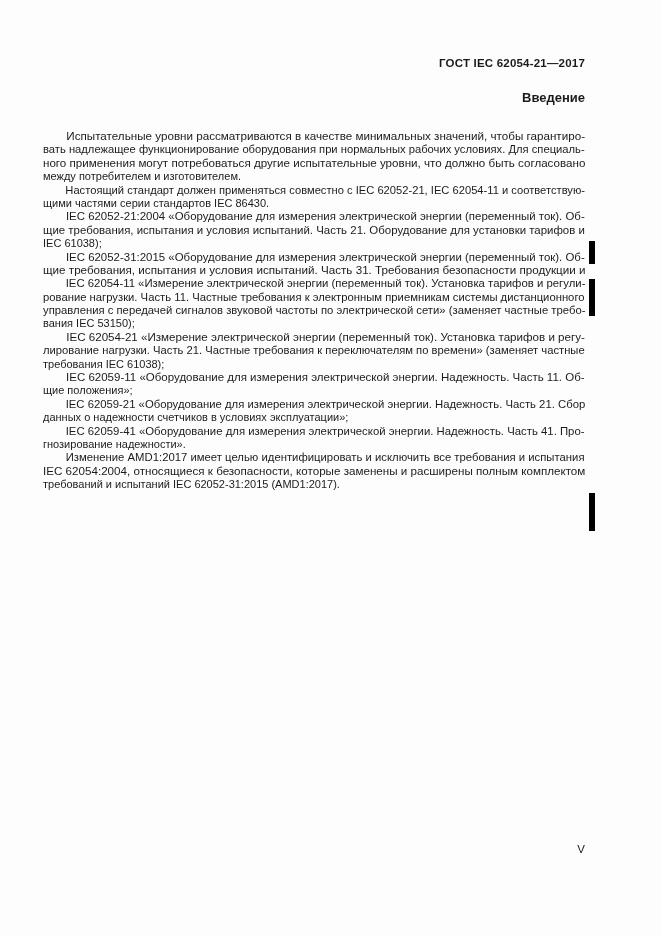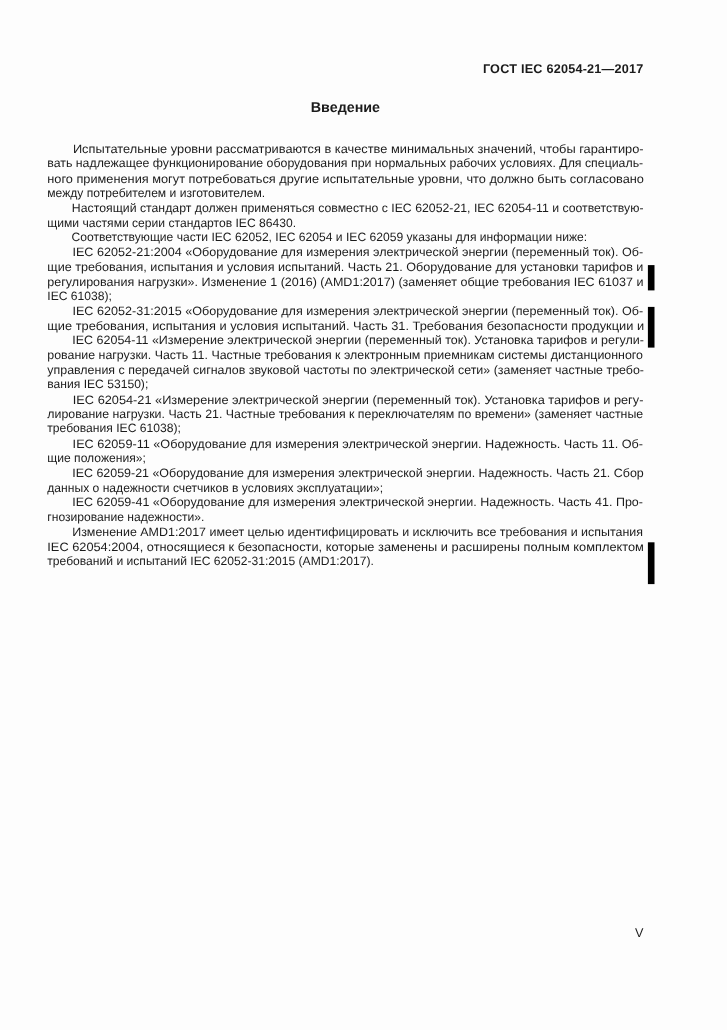--- a/index.html
+++ b/index.html
@@ -21,21 +21,21 @@
     top: 57px; left: 0; right: 0;
     text-align: right;
     font-size: 11.5px;
     font-weight: bold;
     letter-spacing: 0.2px;
     white-space: nowrap;
   }
   .section-title {
     position: absolute;
     top: 90px; left: 0; right: 0;
-    text-align: center;
+    text-align: right;
     font-size: 13px;
     font-weight: bold;
   }
   .body-text {
     position: absolute;
     top: 130px; left: 0;
     width: 542px;
   }
   .line {
     height: 13.4px;
@@ -74,24 +74,22 @@
 
   <div class="section-title">Введение</div>
 
   <div class="body-text">
       <div class="line first"><span style="transform: scaleX(1.0586);">Испытательные уровни рассматриваются в качестве минимальных значений, чтобы гарантиро-</span></div>
       <div class="line"><span style="transform: scaleX(1.0188);">вать надлежащее функционирование оборудования при нормальных рабочих условиях. Для специаль-</span></div>
       <div class="line"><span style="transform: scaleX(1.0545);">ного применения могут потребоваться другие испытательные уровни, что должно быть согласовано</span></div>
       <div class="line last"><span>между потребителем и изготовителем.</span></div>
       <div class="line first"><span style="transform: scaleX(1.015);">Настоящий стандарт должен применяться совместно с IEC 62052-21, IEC 62054-11 и соответствую-</span></div>
       <div class="line last"><span>щими частями серии стандартов IEC 86430.</span></div>
-      <div class="line first last"><span>Соответствующие части IEC 62052, IEC 62054 и IEC 62059 указаны для информации ниже:</span></div>
       <div class="line first"><span style="transform: scaleX(1.0403);">IEC 62052-21:2004 «Оборудование для измерения электрической энергии (переменный ток). Об-</span></div>
       <div class="line"><span style="transform: scaleX(1.0403);">щие требования, испытания и условия испытаний. Часть 21. Оборудование для установки тарифов и</span></div>
-      <div class="line"><span style="transform: scaleX(1.0363);">регулирования нагрузки». Изменение 1 (2016) (AMD1:2017) (заменяет общие требования IEC 61037 и</span></div>
       <div class="line last"><span>IEC 61038);</span></div>
       <div class="line first"><span style="transform: scaleX(1.0403);">IEC 62052-31:2015 «Оборудование для измерения электрической энергии (переменный ток). Об-</span></div>
       <div class="line"><span style="transform: scaleX(1.0586);">щие требования, испытания и условия испытаний. Часть 31. Требования безопасности продукции и</span></div>
       <div class="line first"><span style="transform: scaleX(1.0324);">IEC 62054-11 «Измерение электрической энергии (переменный ток). Установка тарифов и регули-</span></div>
       <div class="line"><span style="transform: scaleX(1.0246);">рование нагрузки. Часть 11. Частные требования к электронным приемникам системы дистанционного</span></div>
       <div class="line"><span style="transform: scaleX(1.0265);">управления с передачей сигналов звуковой частоты по электрической сети» (заменяет частные требо-</span></div>
       <div class="line last"><span>вания IEC 53150);</span></div>
       <div class="line first"><span style="transform: scaleX(1.0545);">IEC 62054-21 «Измерение электрической энергии (переменный ток). Установка тарифов и регу-</span></div>
       <div class="line"><span style="transform: scaleX(1.0207);">лирование нагрузки. Часть 21. Частные требования к переключателям по времени» (заменяет частные</span></div>
       <div class="line last"><span>требования IEC 61038);</span></div>

